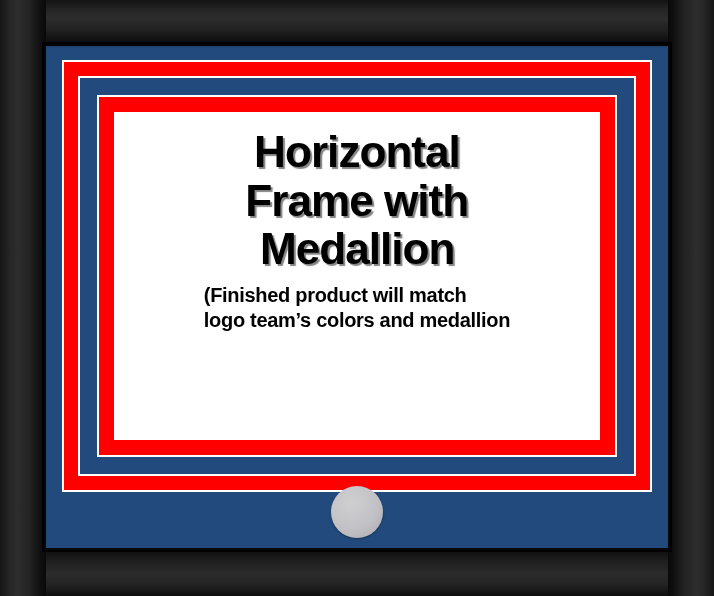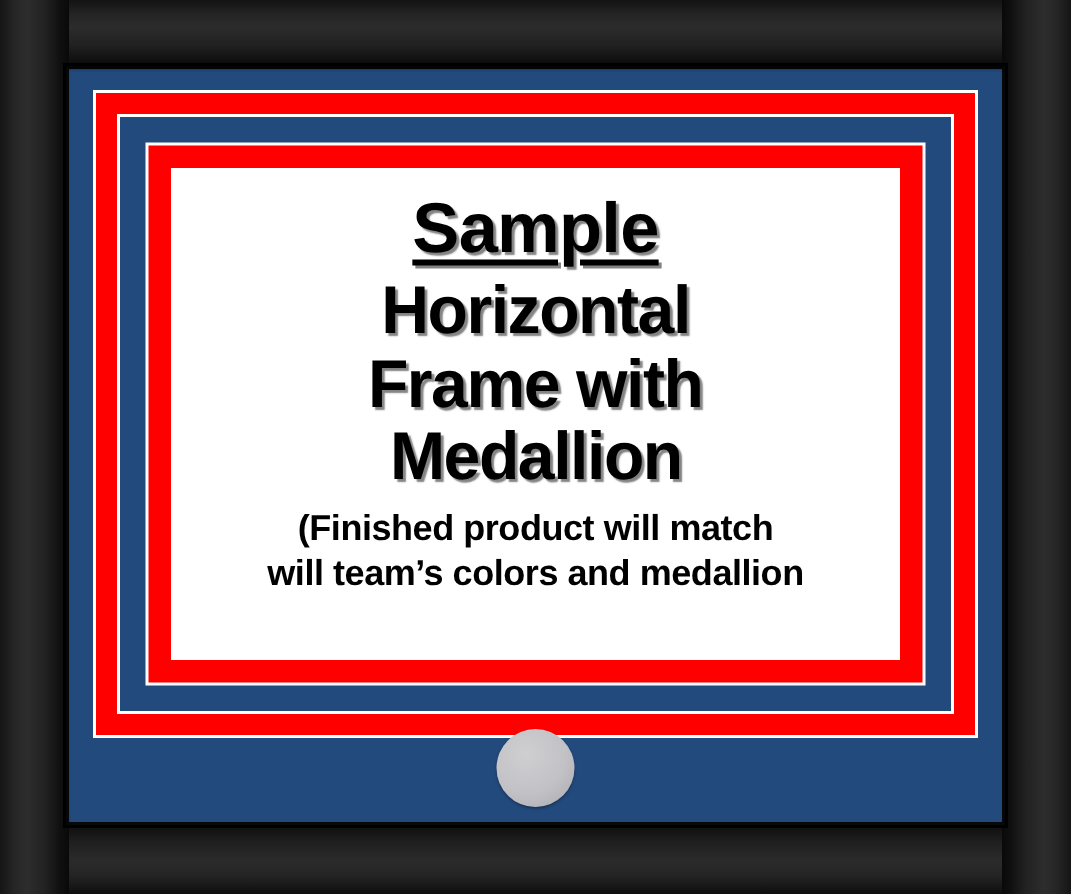--- a/index.html
+++ b/index.html
@@ -139,22 +139,22 @@
     font-size: 45px;
     font-weight: bold;
     line-height: 1.08;
     letter-spacing: -1px;
     text-shadow: 2px 2px 1px rgba(90,90,90,.75);
     white-space: nowrap;
     transform: scaleX(0.98);
   }
   .fineprint {
     margin-top: 9px;
-    text-align: center;
-    font-size: 24px;
+    text-align: left;
+    font-size: 20px;
     font-weight: bold;
     line-height: 1.26;
     letter-spacing: -0.3px;
   }
   .fineprint div { white-space: nowrap; }
 </style>
 </head>
 <body>
 
 <div id="stage" style="--blue:#234a7d; --red:#ff0000;">
@@ -172,31 +172,30 @@
 
     <div class="layer ring-white-2"></div>
     <div class="layer band-blue-2"></div>
 
     <div class="layer ring-white-3"></div>
     <div class="layer band-red-2"></div>
 
     <div class="layer panel-white">
       <div class="panel-content">
 
-        <div class="title-main">Sample</div>
 
         <div class="title-line">Horizontal</div>
 
         <div class="title-line">Frame with</div>
 
         <div class="title-line">Medallion</div>
 
         <div class="fineprint">
           <div>(Finished product will match</div>
-          <div>will team’s colors and medallion</div>
+          <div>logo team’s colors and medallion</div>
         </div>
 
       </div>
     </div>
 
     <div class="medallion"></div>
 
   </div>
 
   <div class="frame-inner-shadow"></div>

